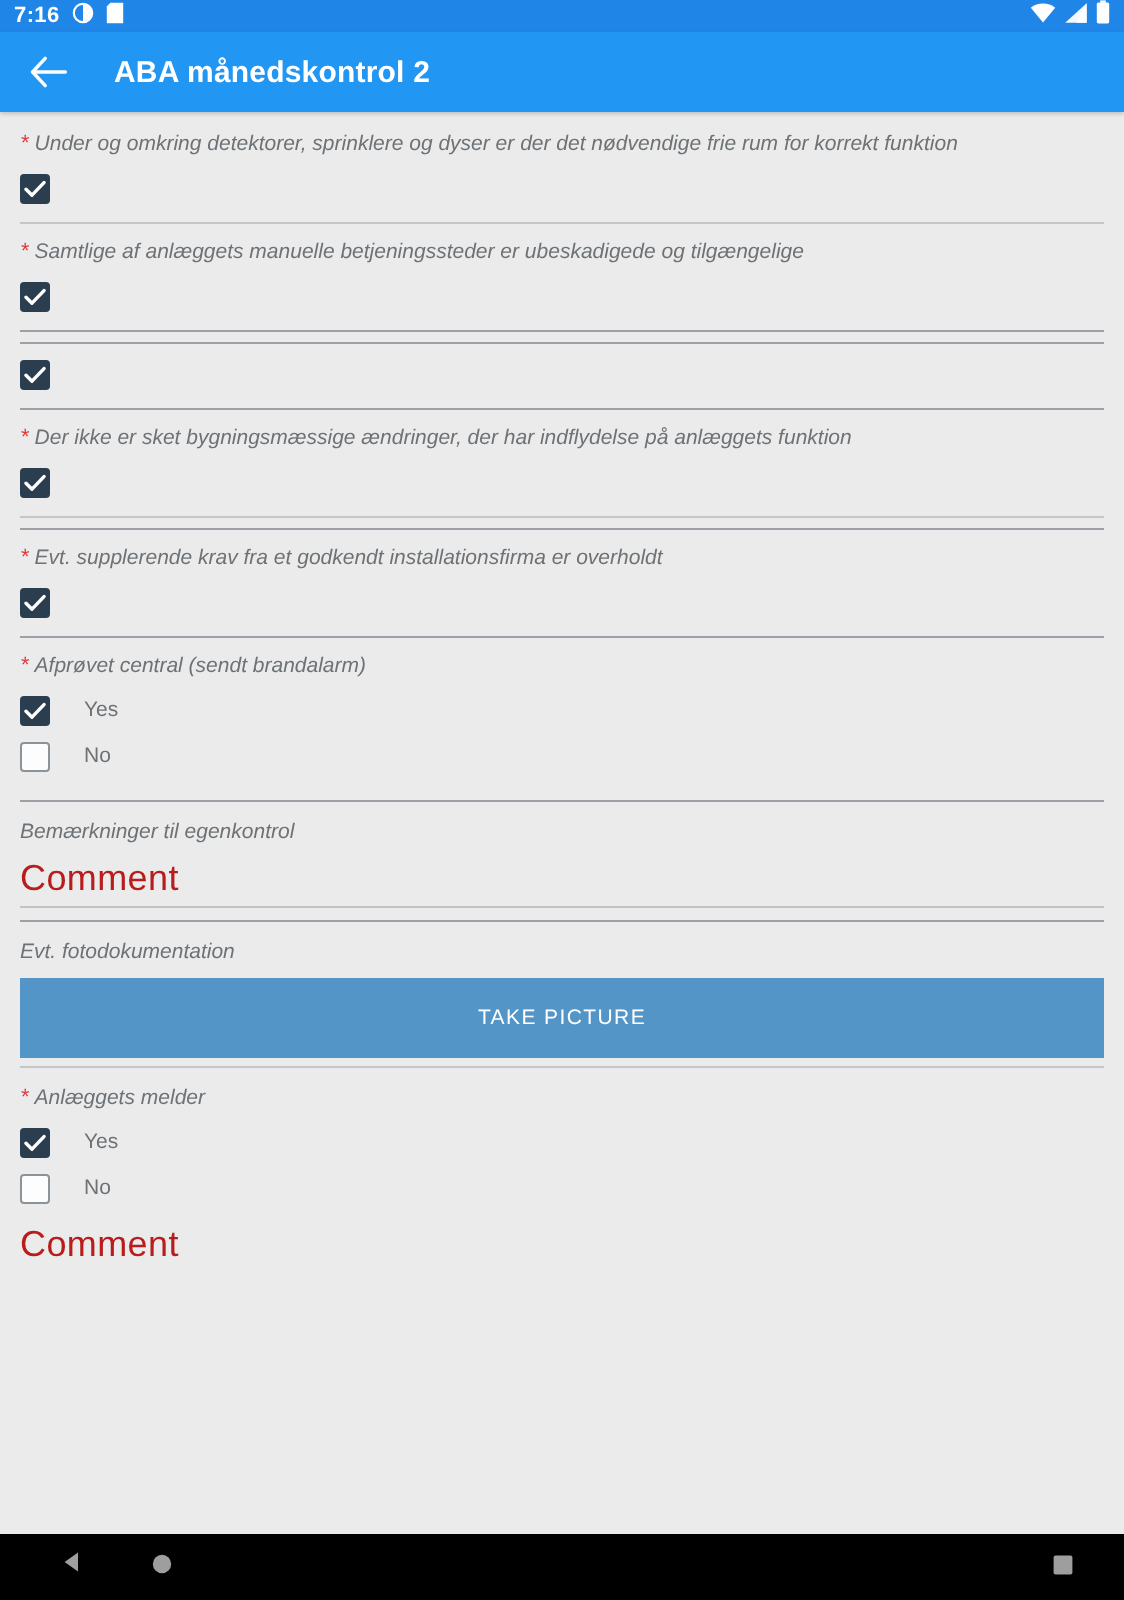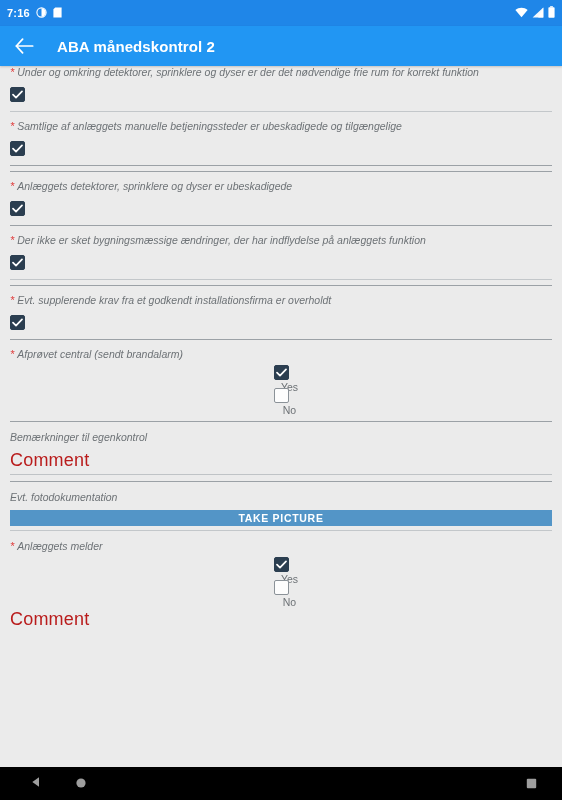--- a/index.html
+++ b/index.html
@@ -13,21 +13,21 @@
   #app {
     position: relative;
     width: 562px;
     height: 800px;
     background: #ebebeb;
     overflow: hidden;
   }
 
   
   .statusbar {
-    height: 26px;
+    height: 16px;
     background: #1f86e8;
     display: flex;
     align-items: center;
     padding: 0 7px;
     color: #ffffff;
   }
   .statusbar .clock {
     font-size: 11px;
     font-weight: bold;
     letter-spacing: .2px;
@@ -85,21 +85,21 @@
     font-style: italic;
   }
   .req { color: #e03b3b; font-size: 11px; margin-right: 3px; }
 
   .cbrow {
     display: flex;
     align-items: center;
     height: 24px;
     margin-top: 3px;
   }
-  .cbrow.opt { height: 22px; margin-top: 1px; flex-direction: column; }
+  .cbrow.opt { height: 22px; margin-top: 1px; }
 
   .cbox {
     width: 15px; height: 15px;
     border-radius: 2px;
     flex: none;
     display: flex; align-items: center; justify-content: center;
     cursor: pointer;
   }
   .cbox.on  { background: #2b3e50; border: 1px solid #2b3e50; }
   .cbox.off { background: #fdfdfd; border: 1.5px solid #8b9298; }
@@ -127,25 +127,25 @@
     font-size: 18px;
     color: #b91c1c;
     line-height: 20px;
     letter-spacing: .2px;
     cursor: text;
   }
 
   
   .takepic {
     margin-top: 6px;
-    height: 16px;
+    height: 40px;
     background: #5395c7;
     color: #ffffff;
     font-size: 10.5px;
-    font-weight: bold;
+    font-weight: normal;
     letter-spacing: .7px;
     display: flex;
     align-items: center;
     justify-content: center;
     cursor: pointer;
     user-select: none;
   }
 
   
   .navbar {
@@ -233,21 +233,20 @@
               <path d="M1 4.6 4 7.6 10 1.3" fill="none" stroke="#fff" stroke-width="1.7" stroke-linecap="round" stroke-linejoin="round"></path>
             </svg>
           </span>
       </div>
     </div>
     <div class="divider"></div>
 
     <div class="divider"></div>
 
     <div class="field">
-      <div class="flabel"><span class="req">*</span><span>Anlæggets detektorer, sprinklere og dyser er ubeskadigede</span></div>
       <div class="cbrow">
         <span class="cbox on">
             <svg width="11" height="9" viewBox="0 0 11 9">
               <path d="M1 4.6 4 7.6 10 1.3" fill="none" stroke="#fff" stroke-width="1.7" stroke-linecap="round" stroke-linejoin="round"></path>
             </svg>
           </span>
       </div>
     </div>
     <div class="divider"></div>
 

